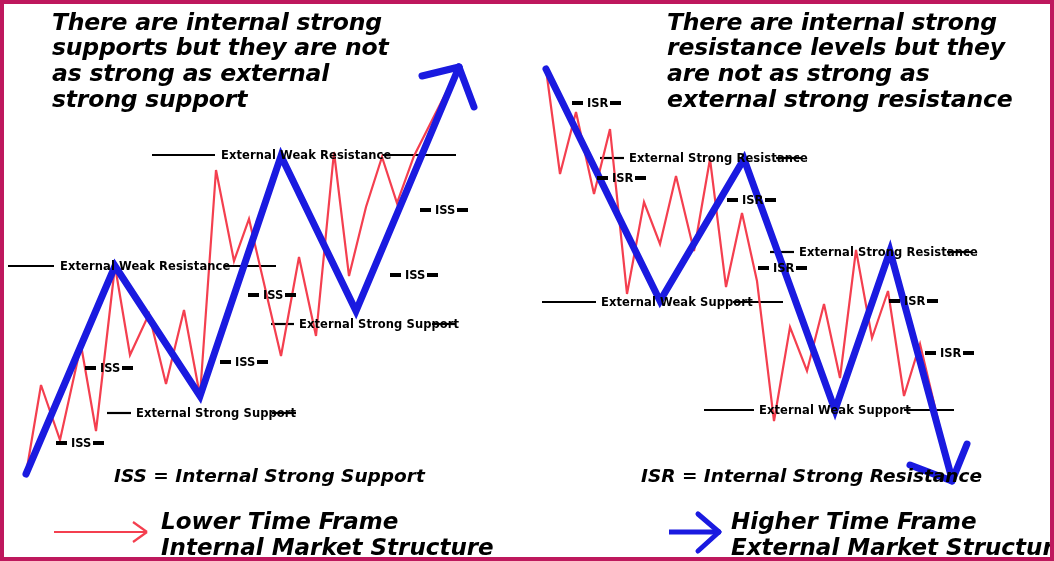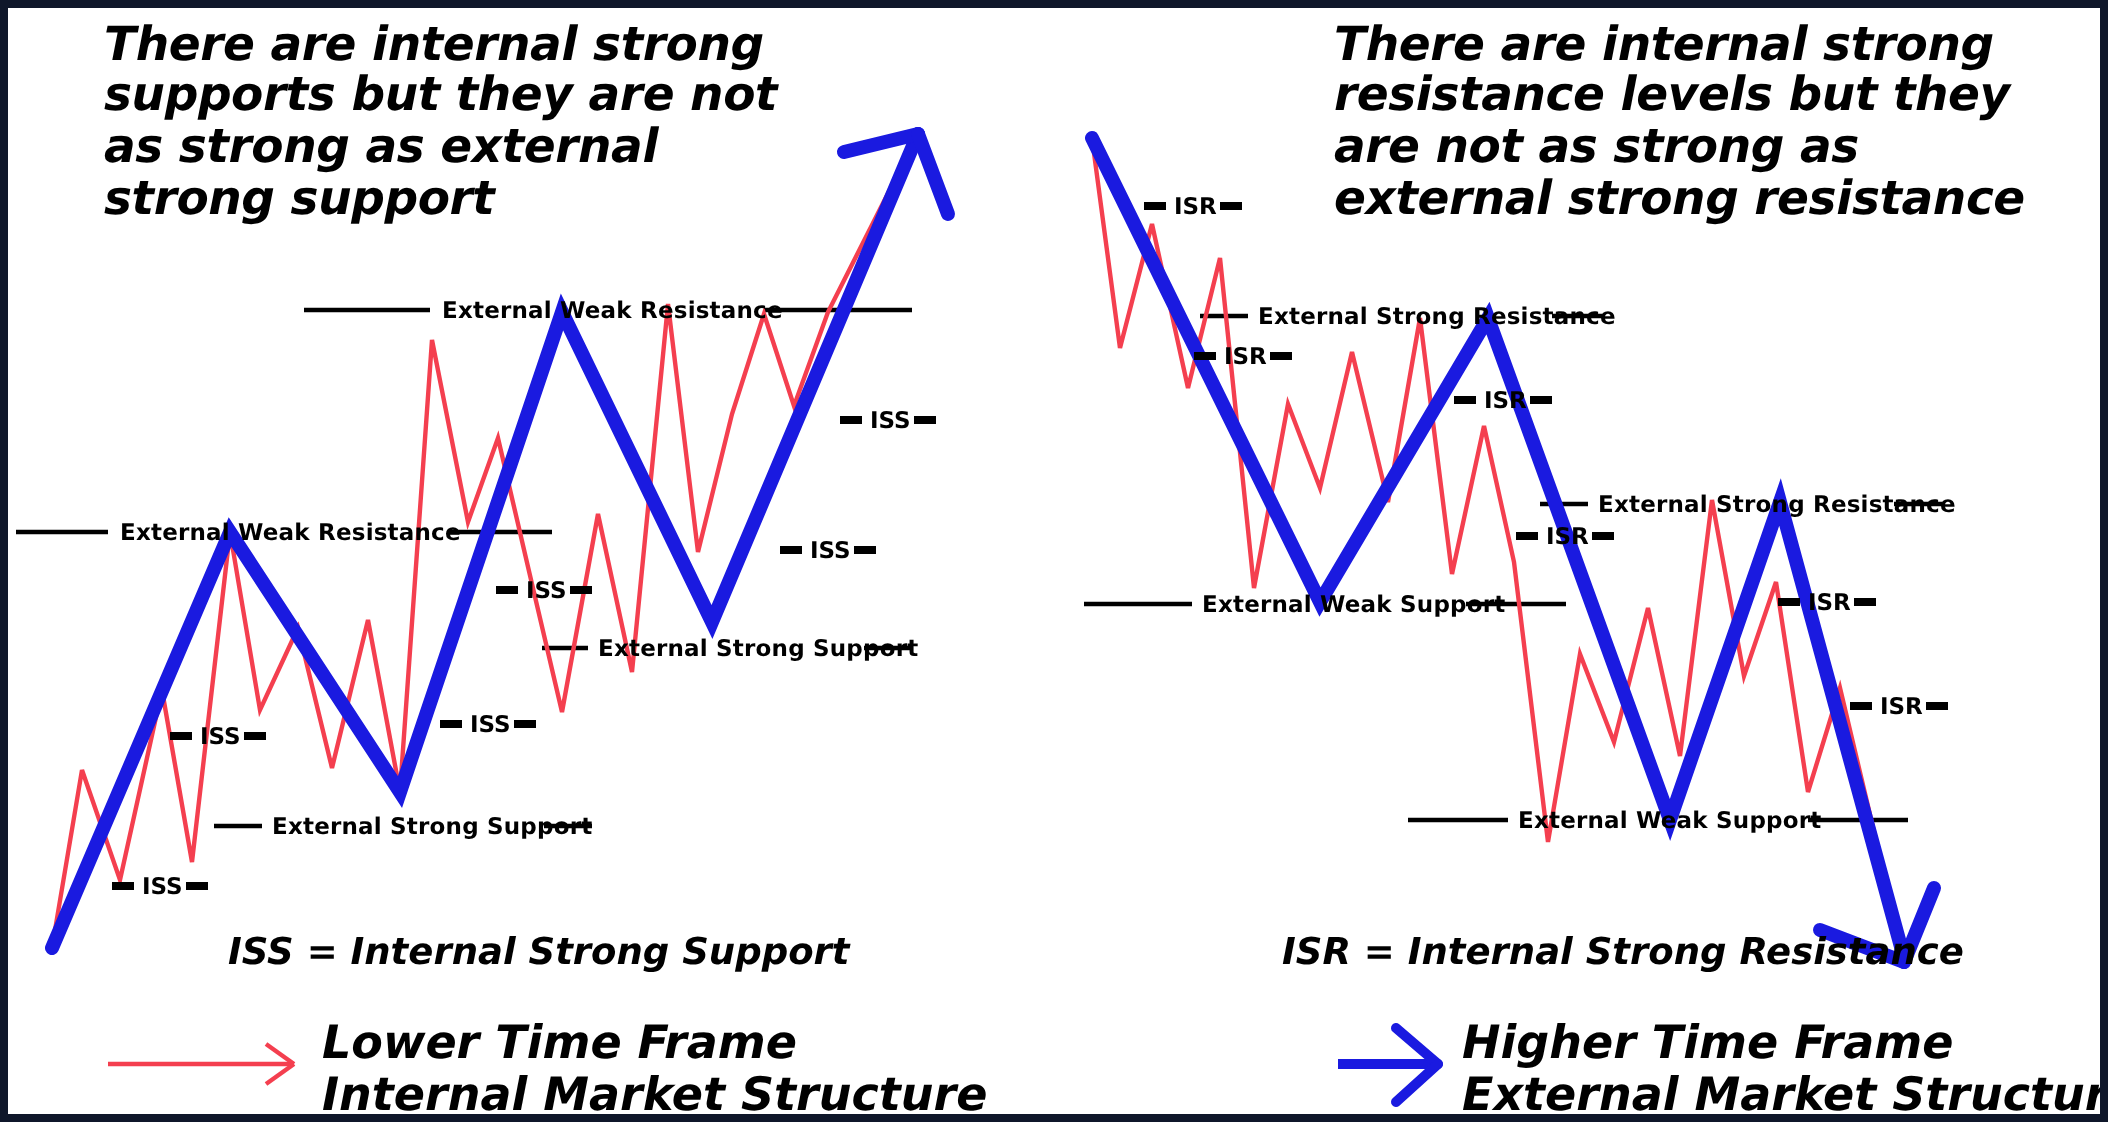--- a/index.html
+++ b/index.html
@@ -10,21 +10,21 @@
   }
   body {
     font-family: "DejaVu Sans", "Liberation Sans", sans-serif;
   }
   #frame {
     position: relative;
     width: 1054px;
     height: 561px;
     box-sizing: border-box;
     background: #ffffff;
-    border: 4px solid #0f172a;
+    border: 4px solid #be185d;
     overflow: hidden;
   }
   #diagram-svg {
     position: absolute;
     left: 0;
     top: 0;
     width: 1054px;
     height: 561px;
     display: block;
   }

